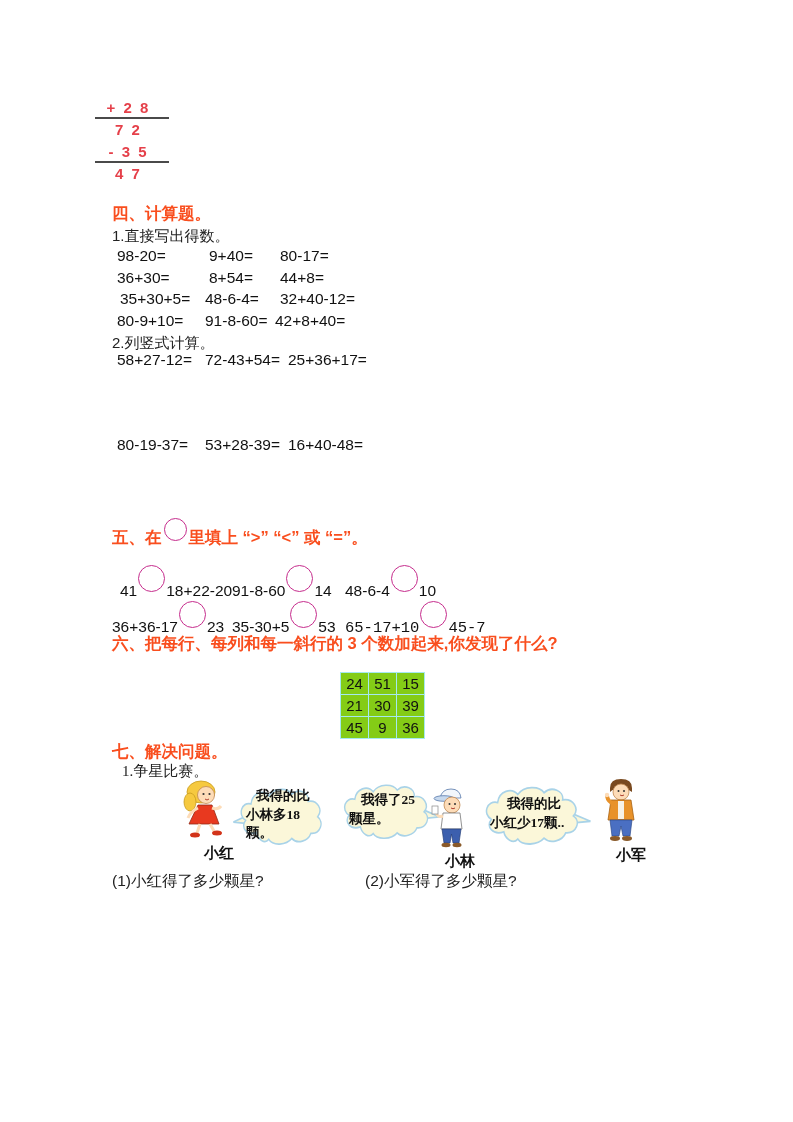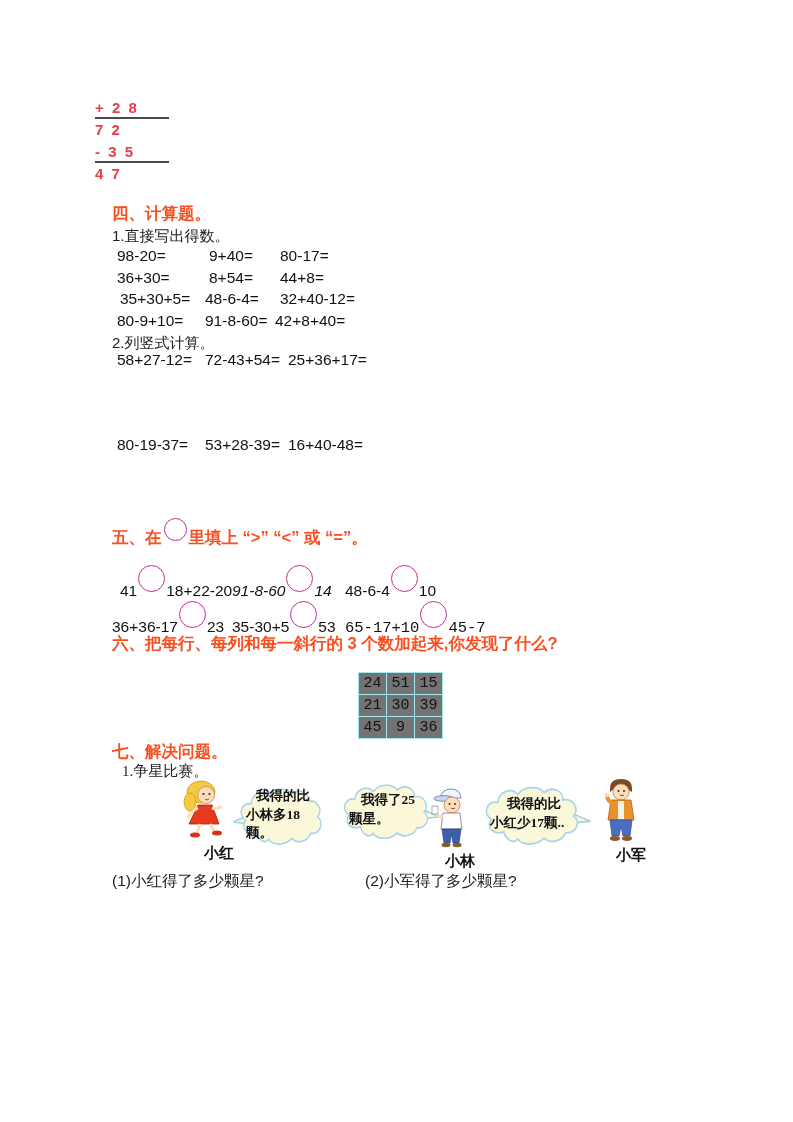--- a/index.html
+++ b/index.html
@@ -6,21 +6,21 @@
   .page {
     position:relative; width:793px; height:1122px; margin:0 auto;
     background:#ffffff; overflow:hidden;
     font-family:"Liberation Sans", sans-serif; color:#1a1a1a;
   }
   .abs { position:absolute; }
 
   
   .vcalc { position:absolute; left:95px; top:97px; width:74px;
            color:#e5404a; font-weight:bold; font-size:15px; }
-  .vc-row { height:22px; line-height:22px; text-align:left;
+  .vc-row { height:22px; line-height:22px; text-align:center;
             padding-right:7px; letter-spacing:2px; }
   .vc-row.underlined { border-bottom:2px solid #4a4a4a; height:20px; }
 
   
   .h-orange { color:#f94e1e; font-size:16.5px; font-weight:bold; line-height:20px; white-space:nowrap; }
   .body-cn { font-size:15px; color:#222; line-height:19px; white-space:nowrap; }
   .expr { font-size:15.5px; font-weight:500; color:#111; white-space:nowrap;text-align:right; }
 
   .mrow { position:absolute; left:117px; height:19px; }
   .mrow .c1 { position:absolute; left:0; }
@@ -33,22 +33,22 @@
 
   
   .h5-circle { display:inline-block; width:21px; height:21px; border:1.5px solid #c62d8d;
                border-radius:50%; vertical-align:2px; margin:0 2px; background:#fff; }
   .cmp-row { position:absolute; height:22px; }
   .cmp { position:absolute; white-space:nowrap; }
   .cmp-circle { display:inline-block; width:25px; height:25px; border:1.5px solid #c62d8d;
                 border-radius:50%; vertical-align:4px; margin:0 1px; background:#fff; }
 
   
-  .grid-table { position:absolute; left:358px; top:672px; border-collapse:collapse;
-                background:#737373;font-family:Liberation Mono, monospace; }
+  .grid-table { position:absolute; left:340px; top:672px; border-collapse:collapse;
+                background:#84cc16; }
   .grid-table td { width:23px; height:21px; border:1.5px solid #a5e9f0; text-align:center;
                    font-size:15px; font-weight:500; color:#111; padding:0 2px; }
 
   
   .strip { position:absolute; left:170px; top:776px; width:510px; height:96px; }
   .fig { position:absolute; text-align:right; }
   .fig-label { font-size:15px; font-weight:bold; color:#111; margin-top:0px; }
   .bubble { position:absolute; }
   .bubble svg.cloud { position:absolute; left:0; top:0; width:100%; height:100%; }
   .bubble-text { position:absolute; left:8px; right:8px; top:6px; bottom:8px;
@@ -105,21 +105,21 @@
     <span class="expr c2">53+28-39=</span>
     <span class="expr c3">16+40-48=</span>
   </div>
 
   <div class="abs h-orange" style="left:112px; top:518px;">
     <span>五、在</span><span class="h5-circle"></span><span>里填上 “&gt;” “&lt;” 或 “=”。</span>
   </div>
 
   <div class="cmp-row" style="left:112px; top:565px;">
     <span class="cmp expr" style="left:8px;"><span>41</span><span class="cmp-circle"></span><span>18+22-20</span></span>
-    <span class="cmp expr" style="left:120px;font-style:italic;"><span>91-8-60</span><span class="cmp-circle"></span><span>14</span></span>
+    <span class="cmp expr" style="left:120px;"><span>91-8-60</span><span class="cmp-circle"></span><span>14</span></span>
     <span class="cmp expr" style="left:233px;"><span>48-6-4</span><span class="cmp-circle"></span><span>10</span></span>
   </div>
   <div class="cmp-row" style="left:112px; top:601px;">
     <span class="cmp expr" style="left:0px;"><span>36+36-17</span><span class="cmp-circle"></span><span>23</span></span>
     <span class="cmp expr" style="left:120px;"><span>35-30+5</span><span class="cmp-circle"></span><span>53</span></span>
     <span class="cmp expr" style="left:233px;font-family:Liberation Mono, monospace;"><span>65-17+10</span><span class="cmp-circle"></span><span>45-7</span></span>
   </div>
 
   <div class="abs h-orange" style="left:112px; top:633px;">六、把每行、每列和每一斜行的 3 个数加起来,你发现了什么?</div>
   <table class="grid-table">

